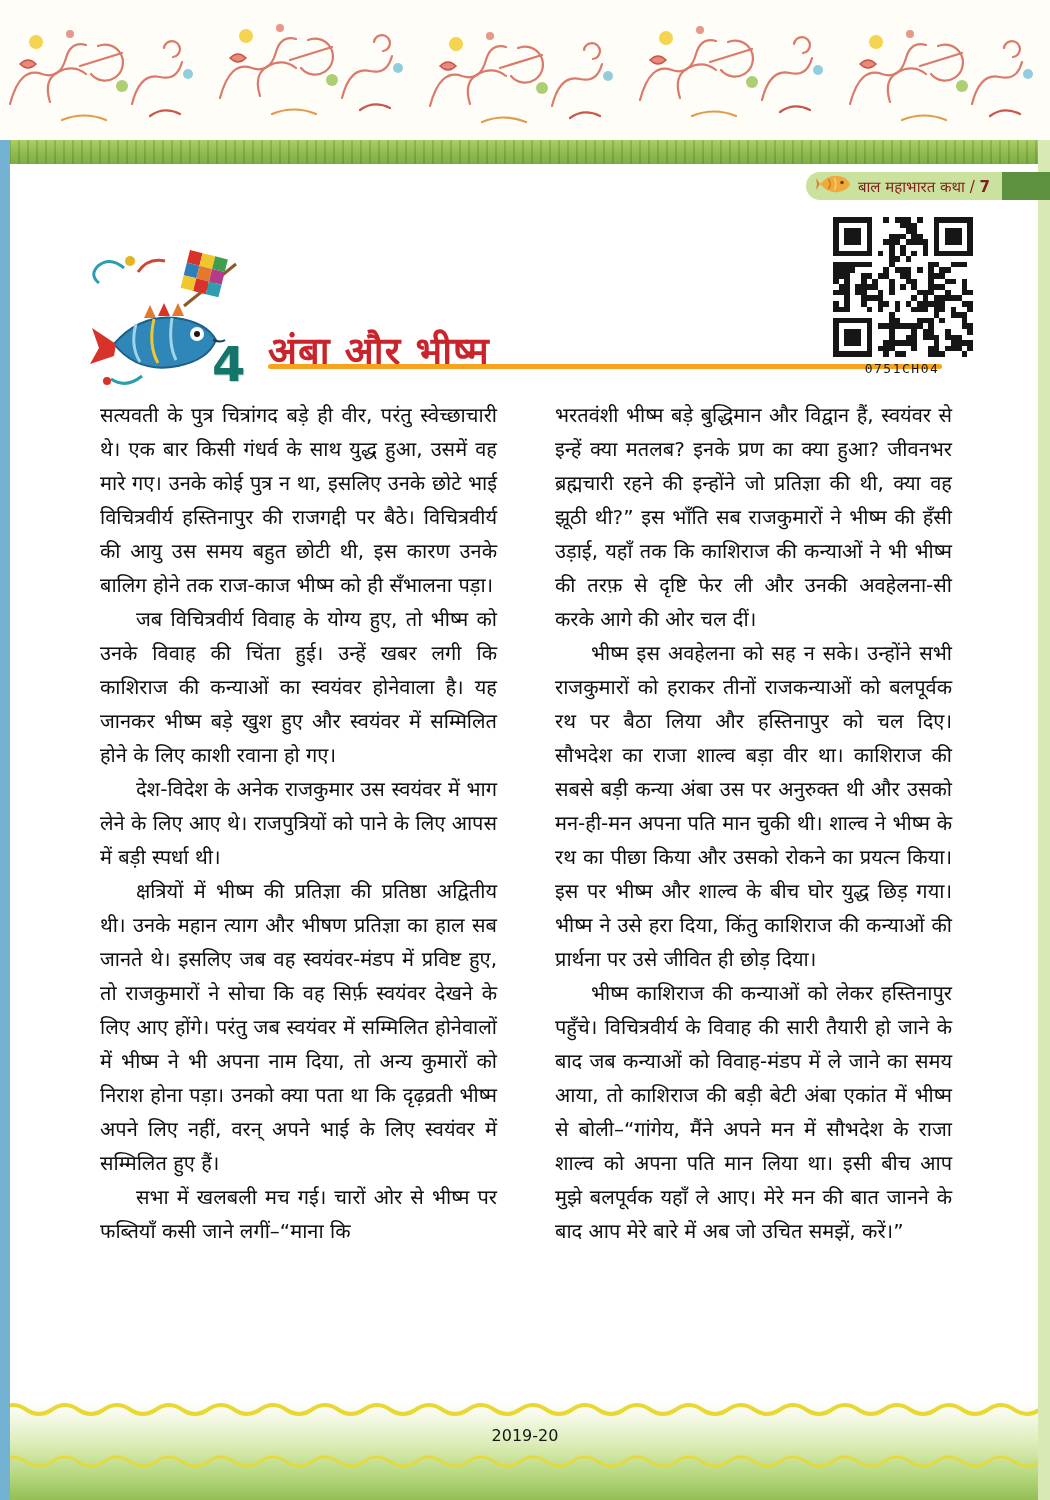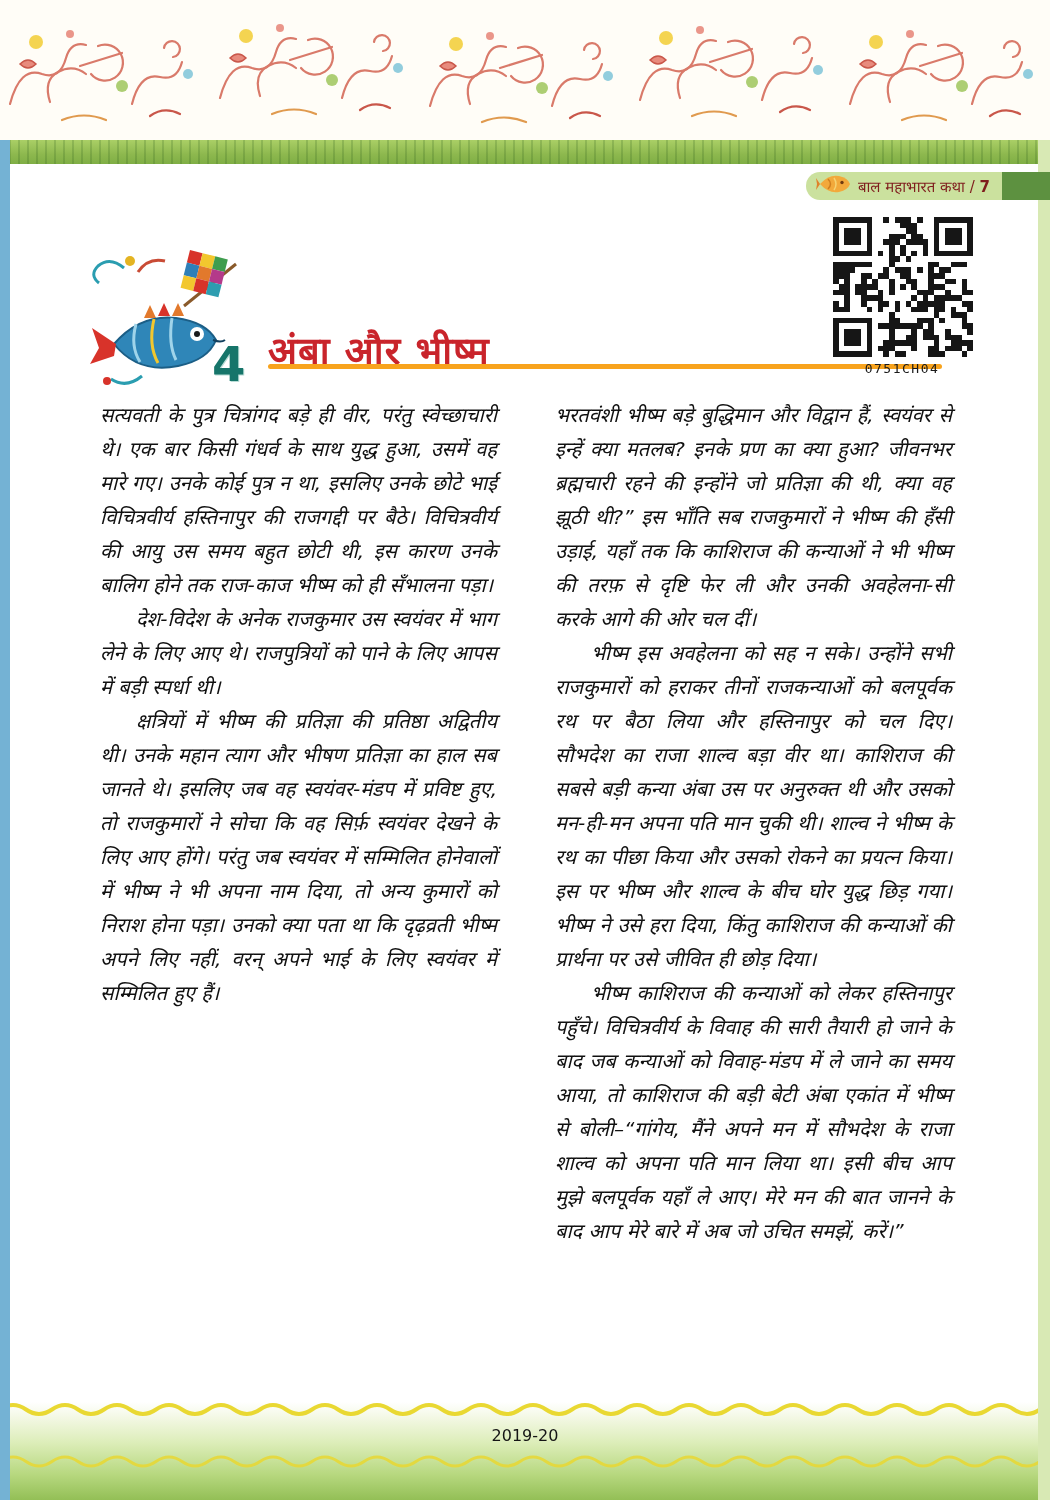--- a/index.html
+++ b/index.html
@@ -31,21 +31,21 @@
   .qr-caption{margin-top:5px;font-size:13px;letter-spacing:1.5px;color:#1a1a1a;font-family:"DejaVu Sans Mono",monospace;}
 
   
   .chapter-art{position:absolute;left:84px;top:246px;z-index:4;}
   .chapter-number{position:absolute;left:212px;top:336px;font-size:48px;font-weight:bold;color:#16756a;z-index:5;
     text-shadow:1px 1px 0 #b9dcd6;}
   .chapter-title{position:absolute;left:268px;top:290px;font-size:38px;font-weight:bold;color:#c9242b;z-index:4;letter-spacing:1px;margin-top:33px;}
   .title-rule{position:absolute;left:268px;top:364px;width:674px;height:5px;background:#f8a31d;border-radius:3px;z-index:4;}
 
   
-  .columns{position:absolute;left:100px;top:398px;width:852px;display:flex;gap:58px;z-index:4;font-style:italic;}
+  .columns{position:absolute;left:100px;top:398px;width:852px;display:flex;gap:58px;z-index:4;}
   .col{width:405px;}
   .para{font-size:20px;line-height:34px;text-align:justify;color:#101010;margin:0;}
   .para.indent{text-indent:36px;}
 
   
   .footer-band{position:absolute;left:0;top:1402px;width:1050px;height:98px;z-index:3;
     background:linear-gradient(180deg,#ffffff 0%,#f3f8e4 16%,#dcedb8 42%,#b7d87f 74%,#93bf56 100%);padding-left:20px;}
   .footer-wave{position:absolute;left:0;width:1050px;height:16px;}
   .footer-wave.top{top:0;}
   .footer-wave.bottom{top:52px;opacity:.85;}
@@ -453,22 +453,24 @@
       <circle cx="23" cy="135" r="4" fill="#d8332a"></circle>
     </svg>
   </div>
   <div class="chapter-number">4</div>
   <h1 class="chapter-title">अंबा और भीष्म</h1>
   <div class="title-rule"></div>
 
   <div class="columns">
     <div class="col">
       <p class="para">सत्यवती के पुत्र चित्रांगद बड़े ही वीर, परंतु स्वेच्छाचारी थे। एक बार किसी गंधर्व के साथ युद्ध हुआ, उसमें वह मारे गए। उनके कोई पुत्र न था, इसलिए उनके छोटे भाई विचित्रवीर्य हस्तिनापुर की राजगद्दी पर बैठे। विचित्रवीर्य की आयु उस समय बहुत छोटी थी, इस कारण उनके बालिग होने तक राज-काज भीष्म को ही सँभालना पड़ा।</p>
+      <p class="para indent">जब विचित्रवीर्य विवाह के योग्य हुए, तो भीष्म को उनके विवाह की चिंता हुई। उन्हें खबर लगी कि काशिराज की कन्याओं का स्वयंवर होनेवाला है। यह जानकर भीष्म बड़े खुश हुए और स्वयंवर में सम्मिलित होने के लिए काशी रवाना हो गए।</p>
       <p class="para indent">देश-विदेश के अनेक राजकुमार उस स्वयंवर में भाग लेने के लिए आए थे। राजपुत्रियों को पाने के लिए आपस में बड़ी स्पर्धा थी।</p>
       <p class="para indent">क्षत्रियों में भीष्म की प्रतिज्ञा की प्रतिष्ठा अद्वितीय थी। उनके महान त्याग और भीषण प्रतिज्ञा का हाल सब जानते थे। इसलिए जब वह स्वयंवर-मंडप में प्रविष्ट हुए, तो राजकुमारों ने सोचा कि वह सिर्फ़ स्वयंवर देखने के लिए आए होंगे। परंतु जब स्वयंवर में सम्मिलित होनेवालों में भीष्म ने भी अपना नाम दिया, तो अन्य कुमारों को निराश होना पड़ा। उनको क्या पता था कि दृढ़व्रती भीष्म अपने लिए नहीं, वरन् अपने भाई के लिए स्वयंवर में सम्मिलित हुए हैं।</p>
+      <p class="para indent">सभा में खलबली मच गई। चारों ओर से भीष्म पर फब्तियाँ कसी जाने लगीं–“माना कि</p>
     </div>
     <div class="col">
       <p class="para">भरतवंशी भीष्म बड़े बुद्धिमान और विद्वान हैं, स्वयंवर से इन्हें क्या मतलब? इनके प्रण का क्या हुआ? जीवनभर ब्रह्मचारी रहने की इन्होंने जो प्रतिज्ञा की थी, क्या वह झूठी थी?” इस भाँति सब राजकुमारों ने भीष्म की हँसी उड़ाई, यहाँ तक कि काशिराज की कन्याओं ने भी भीष्म की तरफ़ से दृष्टि फेर ली और उनकी अवहेलना-सी करके आगे की ओर चल दीं।</p>
       <p class="para indent">भीष्म इस अवहेलना को सह न सके। उन्होंने सभी राजकुमारों को हराकर तीनों राजकन्याओं को बलपूर्वक रथ पर बैठा लिया और हस्तिनापुर को चल दिए। सौभदेश का राजा शाल्व बड़ा वीर था। काशिराज की सबसे बड़ी कन्या अंबा उस पर अनुरुक्त थी और उसको मन-ही-मन अपना पति मान चुकी थी। शाल्व ने भीष्म के रथ का पीछा किया और उसको रोकने का प्रयत्न किया। इस पर भीष्म और शाल्व के बीच घोर युद्ध छिड़ गया। भीष्म ने उसे हरा दिया, किंतु काशिराज की कन्याओं की प्रार्थना पर उसे जीवित ही छोड़ दिया।</p>
       <p class="para indent">भीष्म काशिराज की कन्याओं को लेकर हस्तिनापुर पहुँचे। विचित्रवीर्य के विवाह की सारी तैयारी हो जाने के बाद जब कन्याओं को विवाह-मंडप में ले जाने का समय आया, तो काशिराज की बड़ी बेटी अंबा एकांत में भीष्म से बोली–“गांगेय, मैंने अपने मन में सौभदेश के राजा शाल्व को अपना पति मान लिया था। इसी बीच आप मुझे बलपूर्वक यहाँ ले आए। मेरे मन की बात जानने के बाद आप मेरे बारे में अब जो उचित समझें, करें।”</p>
     </div>
   </div>
 
   <div class="footer-band">
     <svg class="footer-wave top" viewBox="0 0 1050 16">

